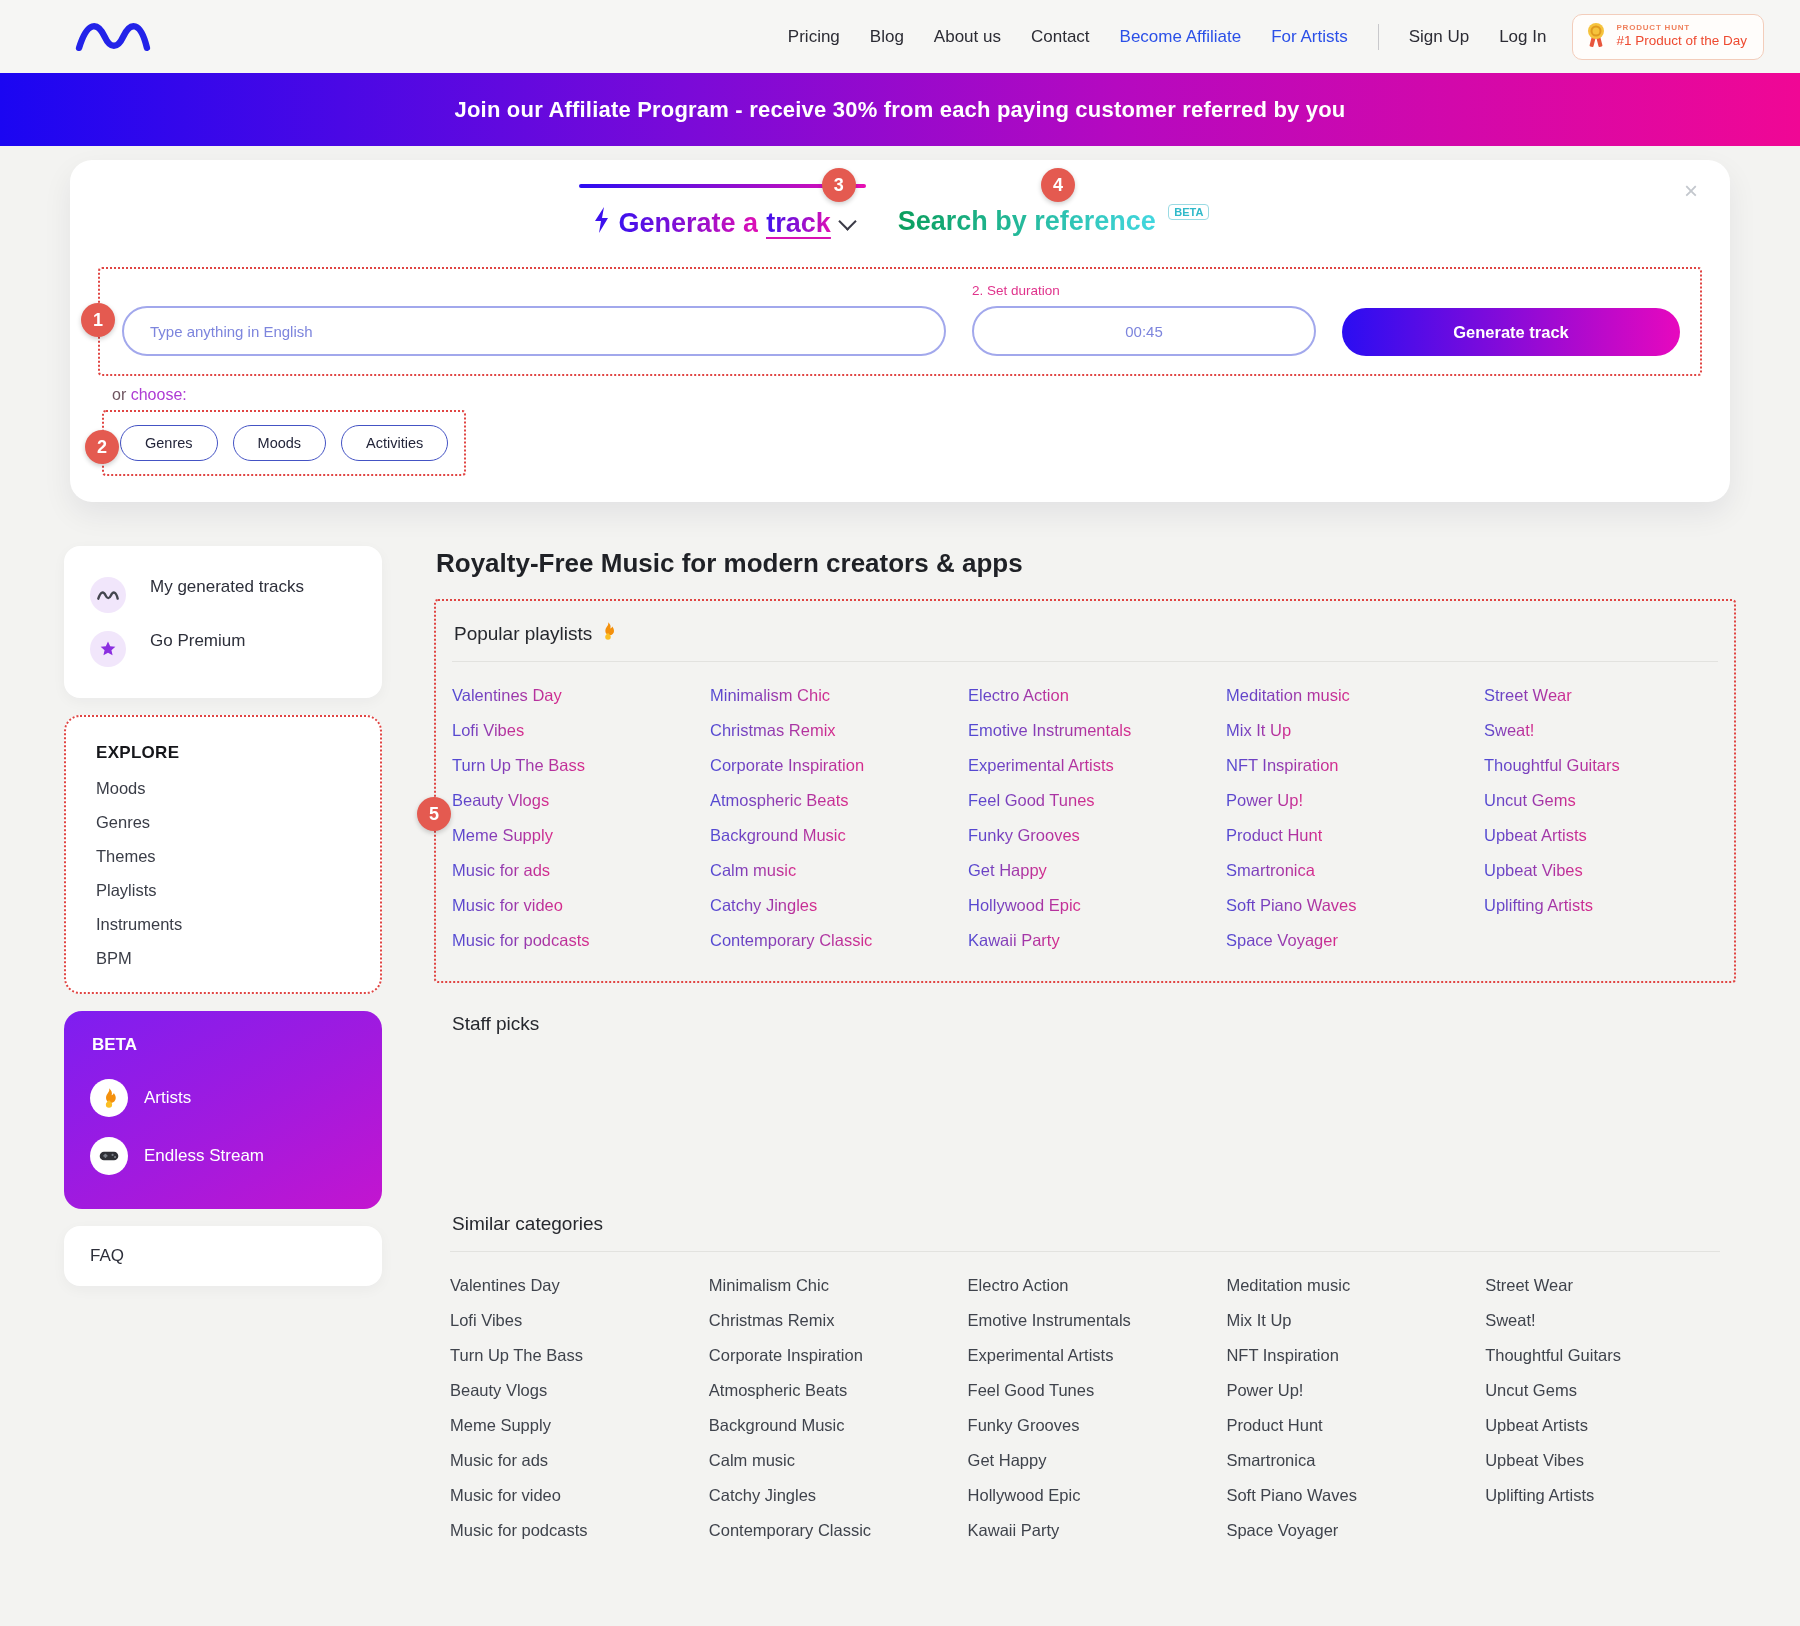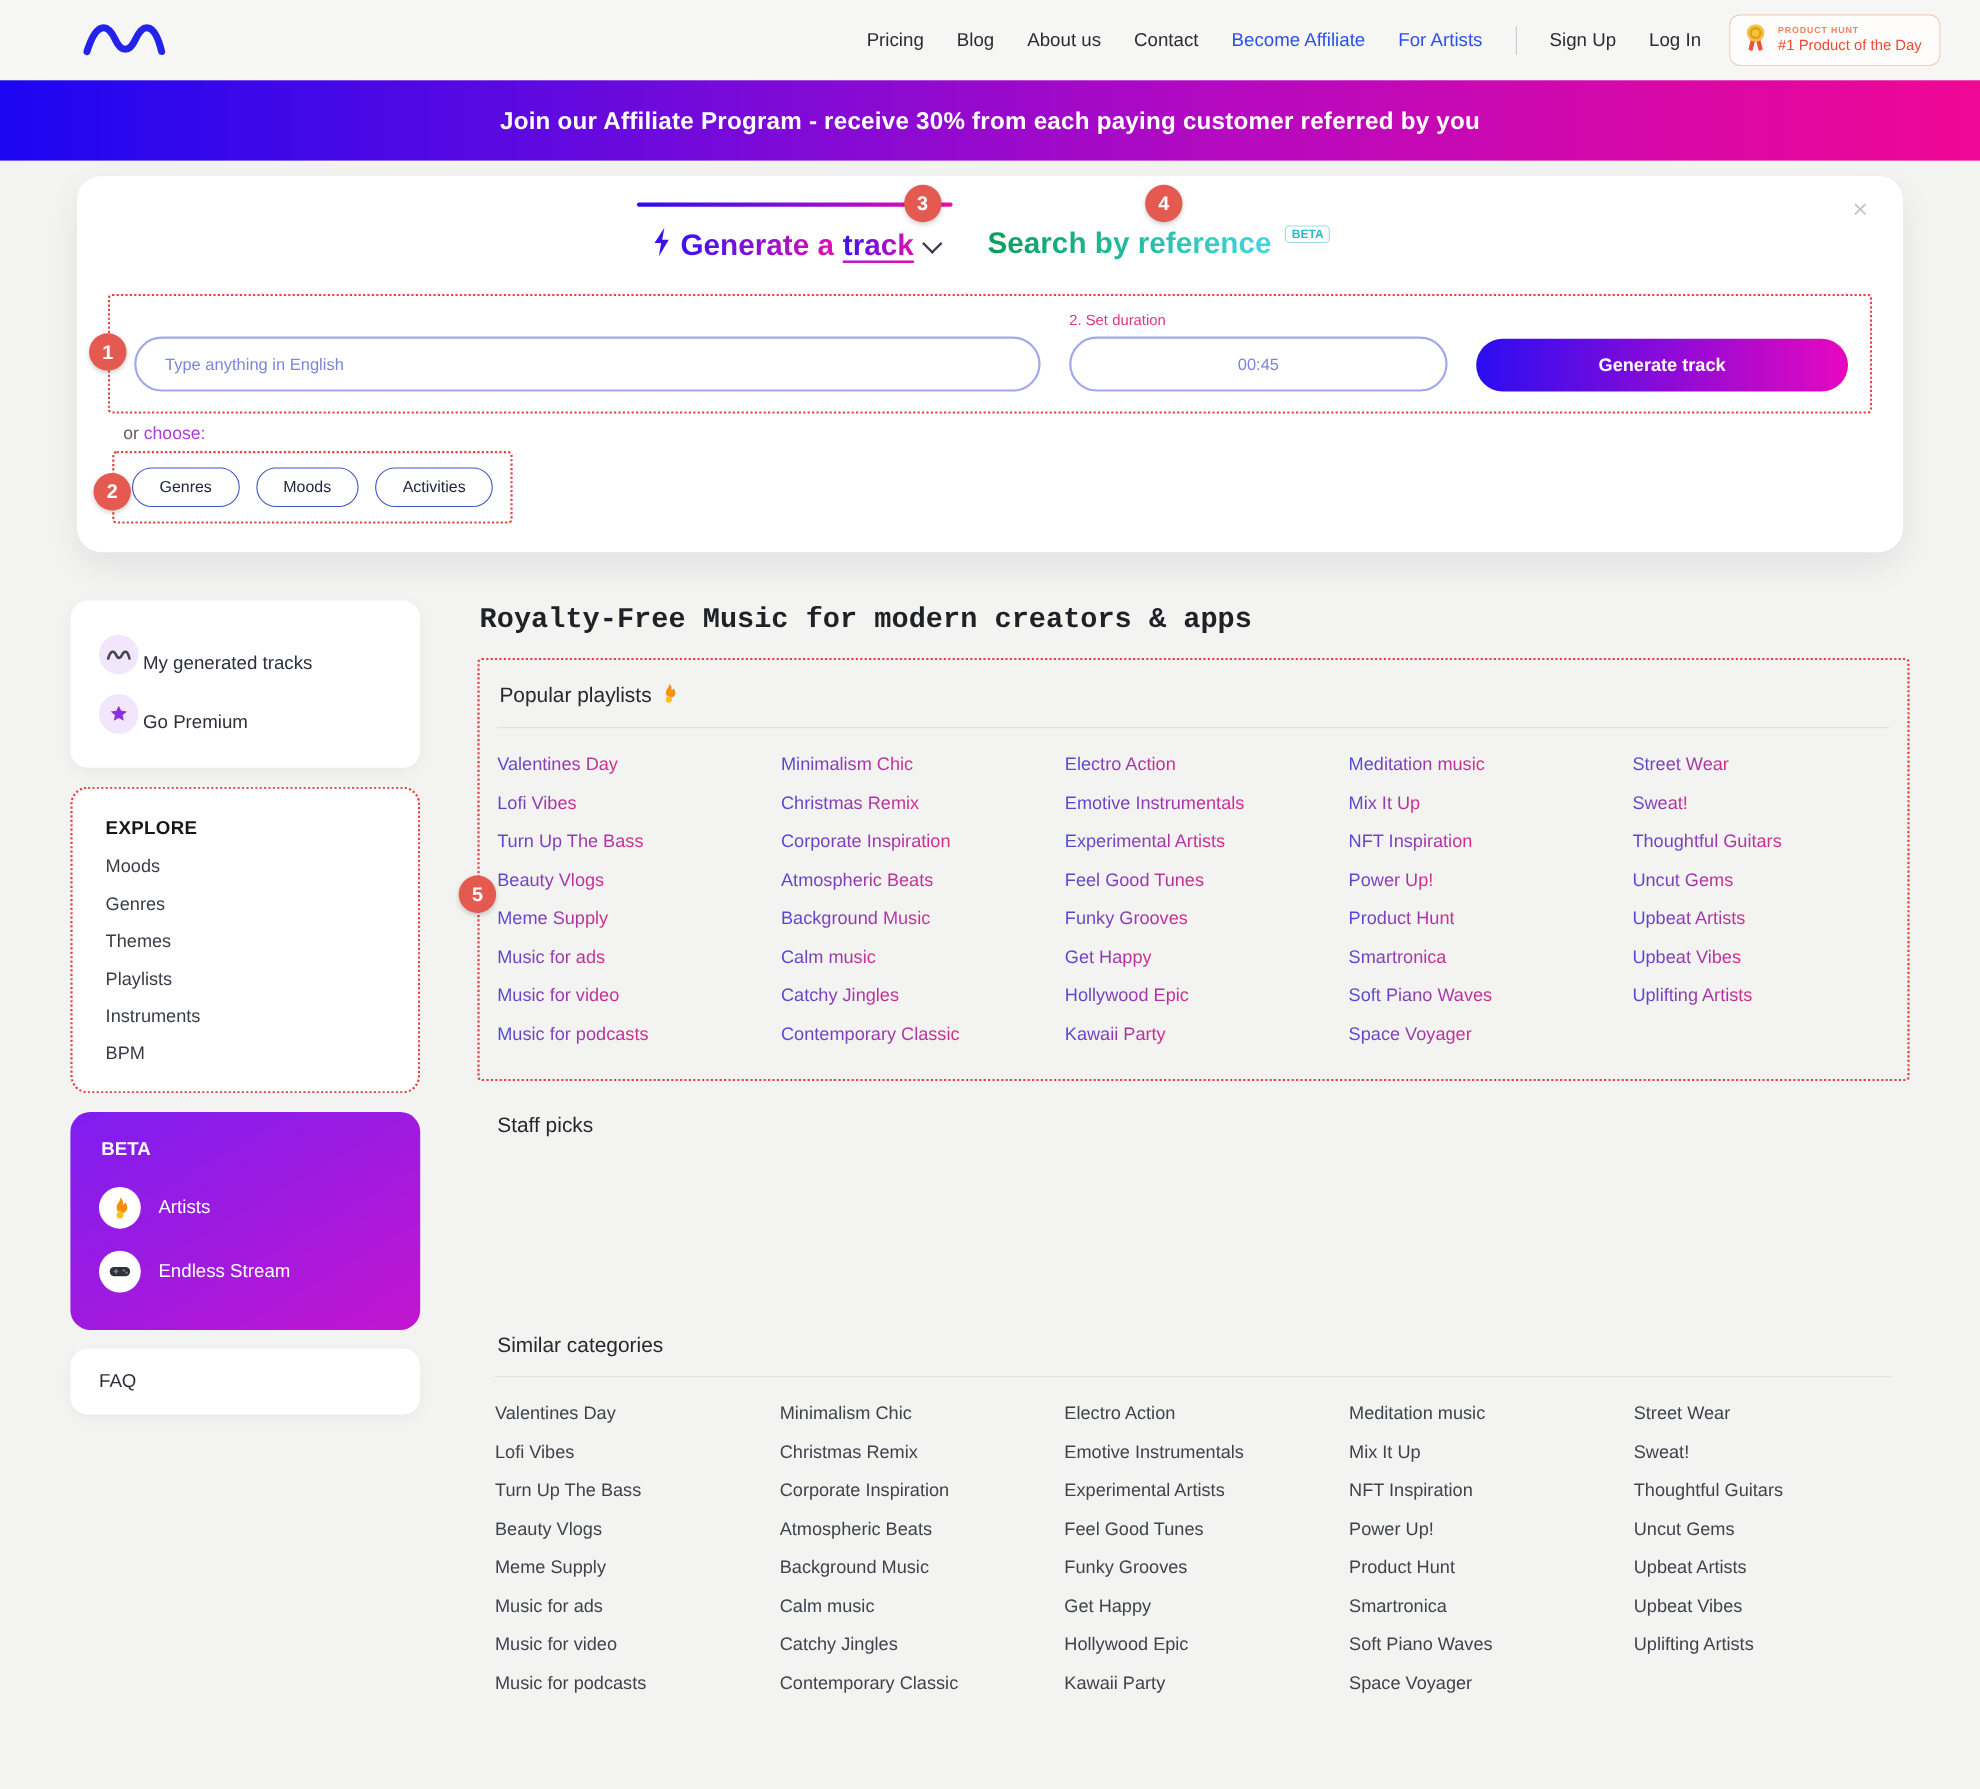--- a/index.html
+++ b/index.html
@@ -57,38 +57,38 @@
   .choose-word{color:#ae3bd4;}
   .pills-wrap{position:relative;display:inline-block;border-radius:4px;padding:13px 16px;margin-left:4px;}
   .pills-row{display:flex;gap:15px;}
   .pill-btn{border:1.5px solid #4453c4;border-radius:999px;background:#fff;color:#23253a;font-size:14.5px;padding:9px 24px;cursor:pointer;font-family:inherit;}
 
   
   .content-row{display:flex;align-items:flex-start;margin:44px 64px 0 64px;gap:52px;}
   .sidebar{flex:0 0 318px;display:flex;flex-direction:column;gap:17px;}
   .scard{background:#fff;border-radius:16px;box-shadow:0 4px 14px rgba(20,20,60,.04);}
   .scard-pad{padding:22px 26px;}
-  .side-item{display:flex;align-items:flex-end;gap:4px;padding:9px 0;cursor:pointer;}
+  .side-item{display:flex;align-items:flex-start;gap:24px;padding:9px 0;cursor:pointer;}
   .icon-circle{width:36px;height:36px;border-radius:50%;background:#f1e6fb;display:flex;align-items:center;justify-content:center;flex:0 0 auto;}
   .side-label{font-size:17px;color:#2d2f3a;}
   .explore-card{border-radius:16px;background:#fff;padding:26px 30px 24px 30px;}
   .explore-title{font-size:17px;font-weight:700;color:#15161a;margin:0 0 16px 0;letter-spacing:.3px;}
   .explore-list{display:flex;flex-direction:column;gap:15px;}
   .explore-link{font-size:16.5px;color:#3a3d47;cursor:pointer;}
   .adobe-row{display:flex;align-items:center;gap:14px;padding:20px 24px;cursor:pointer;}
   .new-badge{font-size:12.5px;color:#8b2fe0;border:1px solid #bd86ea;border-radius:8px;padding:2px 10px;margin-left:4px;}
   .beta-card{border-radius:18px;background:linear-gradient(150deg,#7e1ef0 0%,#a21ade 55%,#c315cf 100%);padding:24px 26px;color:#fff;}
   .beta-title{font-size:17px;font-weight:700;margin:0 0 14px 2px;color:#fff;}
   .beta-item{display:flex;align-items:center;gap:16px;padding:10px 0;cursor:pointer;}
   .white-circle{width:38px;height:38px;border-radius:50%;background:#fff;display:flex;align-items:center;justify-content:center;flex:0 0 auto;}
   .beta-label{font-size:17px;color:#fff;}
   .faq-card{padding:20px 26px;font-size:17px;color:#2d2f3a;cursor:pointer;}
 
   .main-col{flex:1 1 auto;min-width:0;}
-  .h1{font-size:26px;font-weight:700;color:#1f2126;margin:2px 0 20px 2px;font-family:Liberation Mono, monospace;}
+  .h1{font-size:26px;font-weight:700;color:#1f2126;margin:2px 0 20px 2px;}
   .popular-sec{position:relative;border-radius:4px;padding:20px 16px 30px 16px;}
   .sec-head{display:flex;align-items:center;gap:8px;font-size:19px;color:#26282e;margin-left:2px;}
   .divider{border:none;border-top:1px solid #e2e2df;margin:15px 0 22px 0;}
   .links-grid{display:grid;grid-template-columns:repeat(5,1fr);column-gap:24px;}
   .lcol{display:flex;flex-direction:column;gap:13px;}
   .plink{font-size:16.5px;line-height:22px;cursor:pointer;width:fit-content;}
   .plink.grad{background:linear-gradient(90deg,#4f49d4,#d62a8c);-webkit-background-clip:text;background-clip:text;color:transparent;}
   .plink.dark{color:#3f434c;}
   .staff-head{font-size:19px;font-weight:400;color:#26282e;margin:30px 0 0 18px;}
   .similar-head{font-size:19px;font-weight:400;color:#26282e;margin:178px 0 0 18px;}

